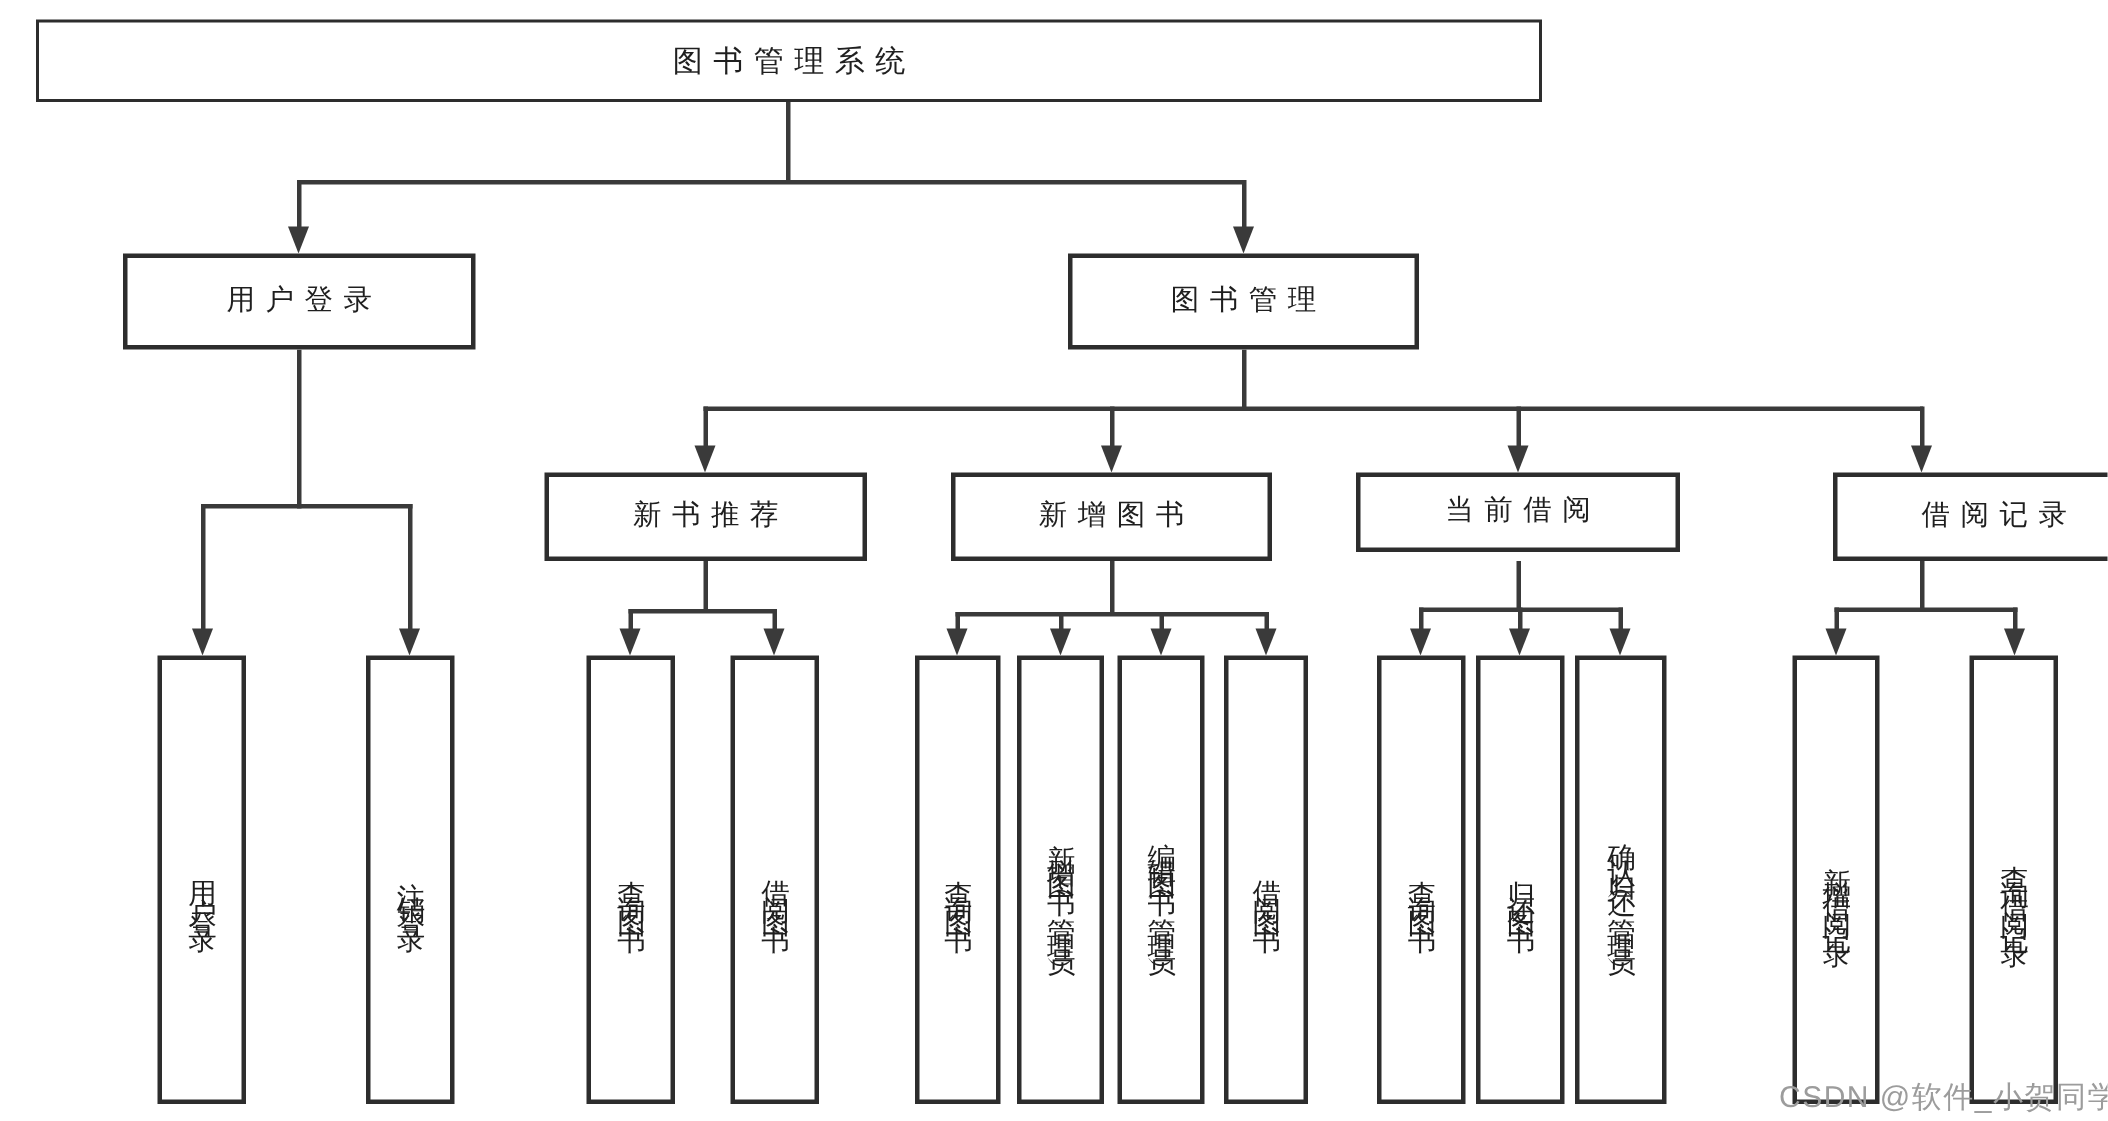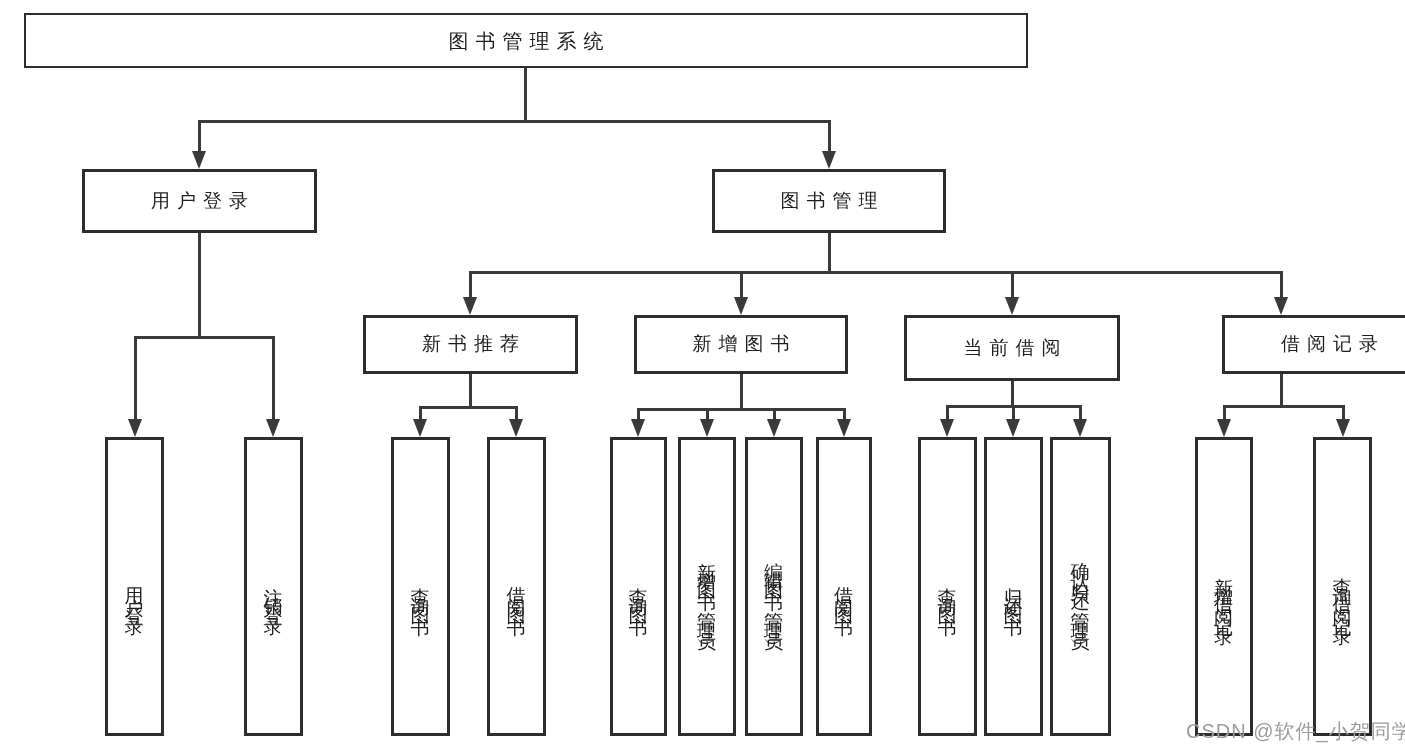--- a/index.html
+++ b/index.html
@@ -112,21 +112,21 @@
   <div class="box" style="left:363px;top:315px;width:215px;height:59px">
     <span class="lbl">新书推荐</span>
   </div>
 
   <div class="box" style="left:712px;top:169px;width:234px;height:64px">
     <span class="lbl">图书管理</span>
   </div>
   <div class="box" style="left:634px;top:315px;width:214px;height:59px">
     <span class="lbl">新增图书</span>
   </div>
-  <div class="box" style="left:904px;top:315px;width:216px;height:66px">
+  <div class="box" style="left:904px;top:315px;width:216px;height:53px">
     <span class="lbl">当前借阅</span>
   </div>
   <div class="box" style="left:1222px;top:315px;width:215px;height:59px">
     <span class="lbl">借阅记录</span>
   </div>
 
   <div class="box leaf" style="left:105px;top:437px;width:59px;height:299px">
     <span class="lbl">用户登录</span>
   </div>
   <div class="box leaf" style="left:244px;top:437px;width:59px;height:299px">

